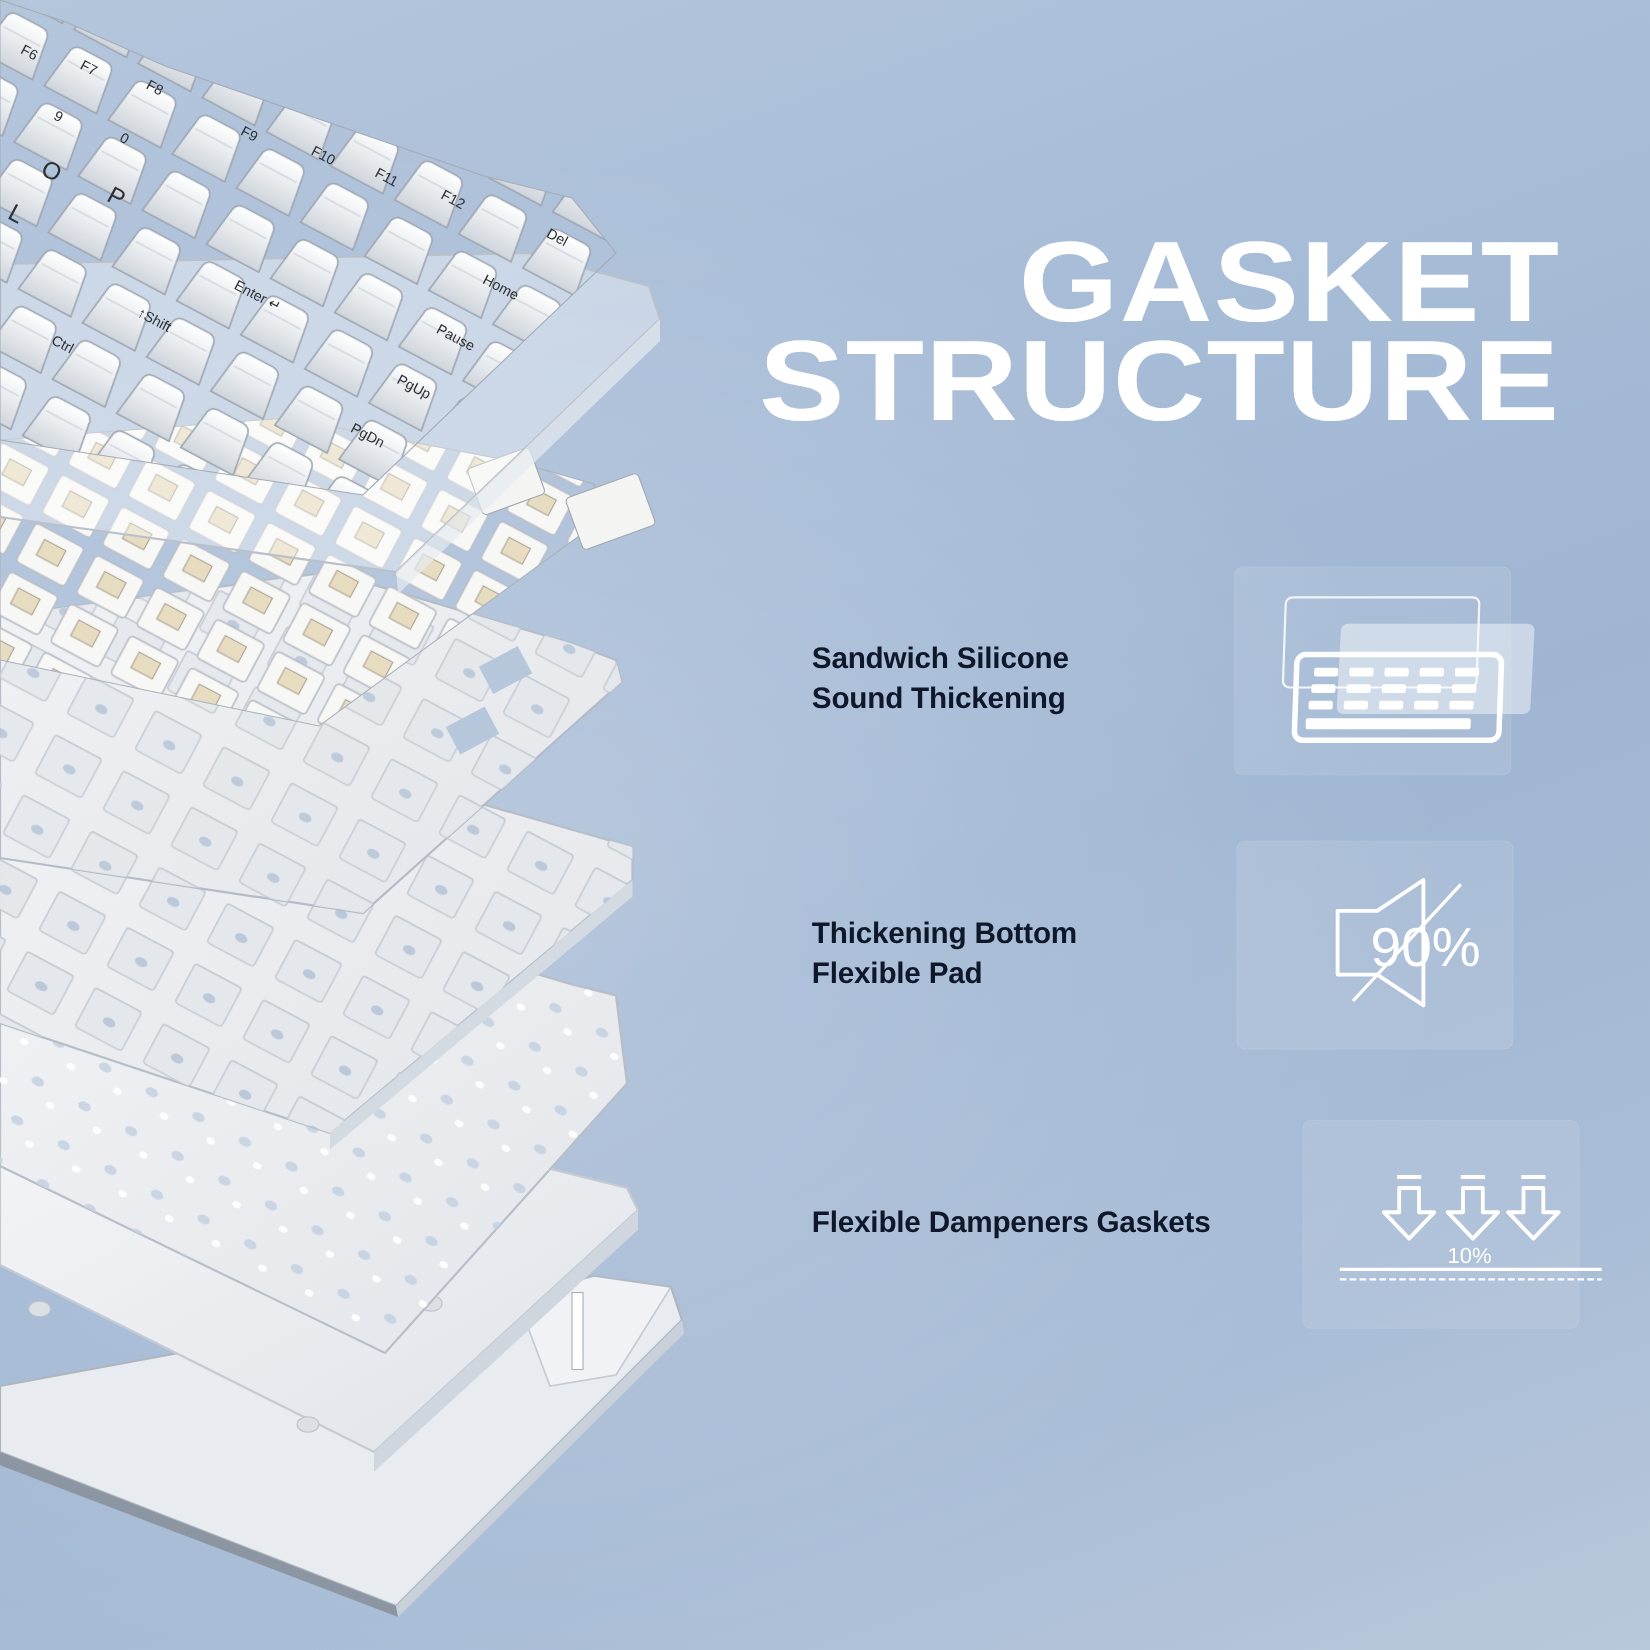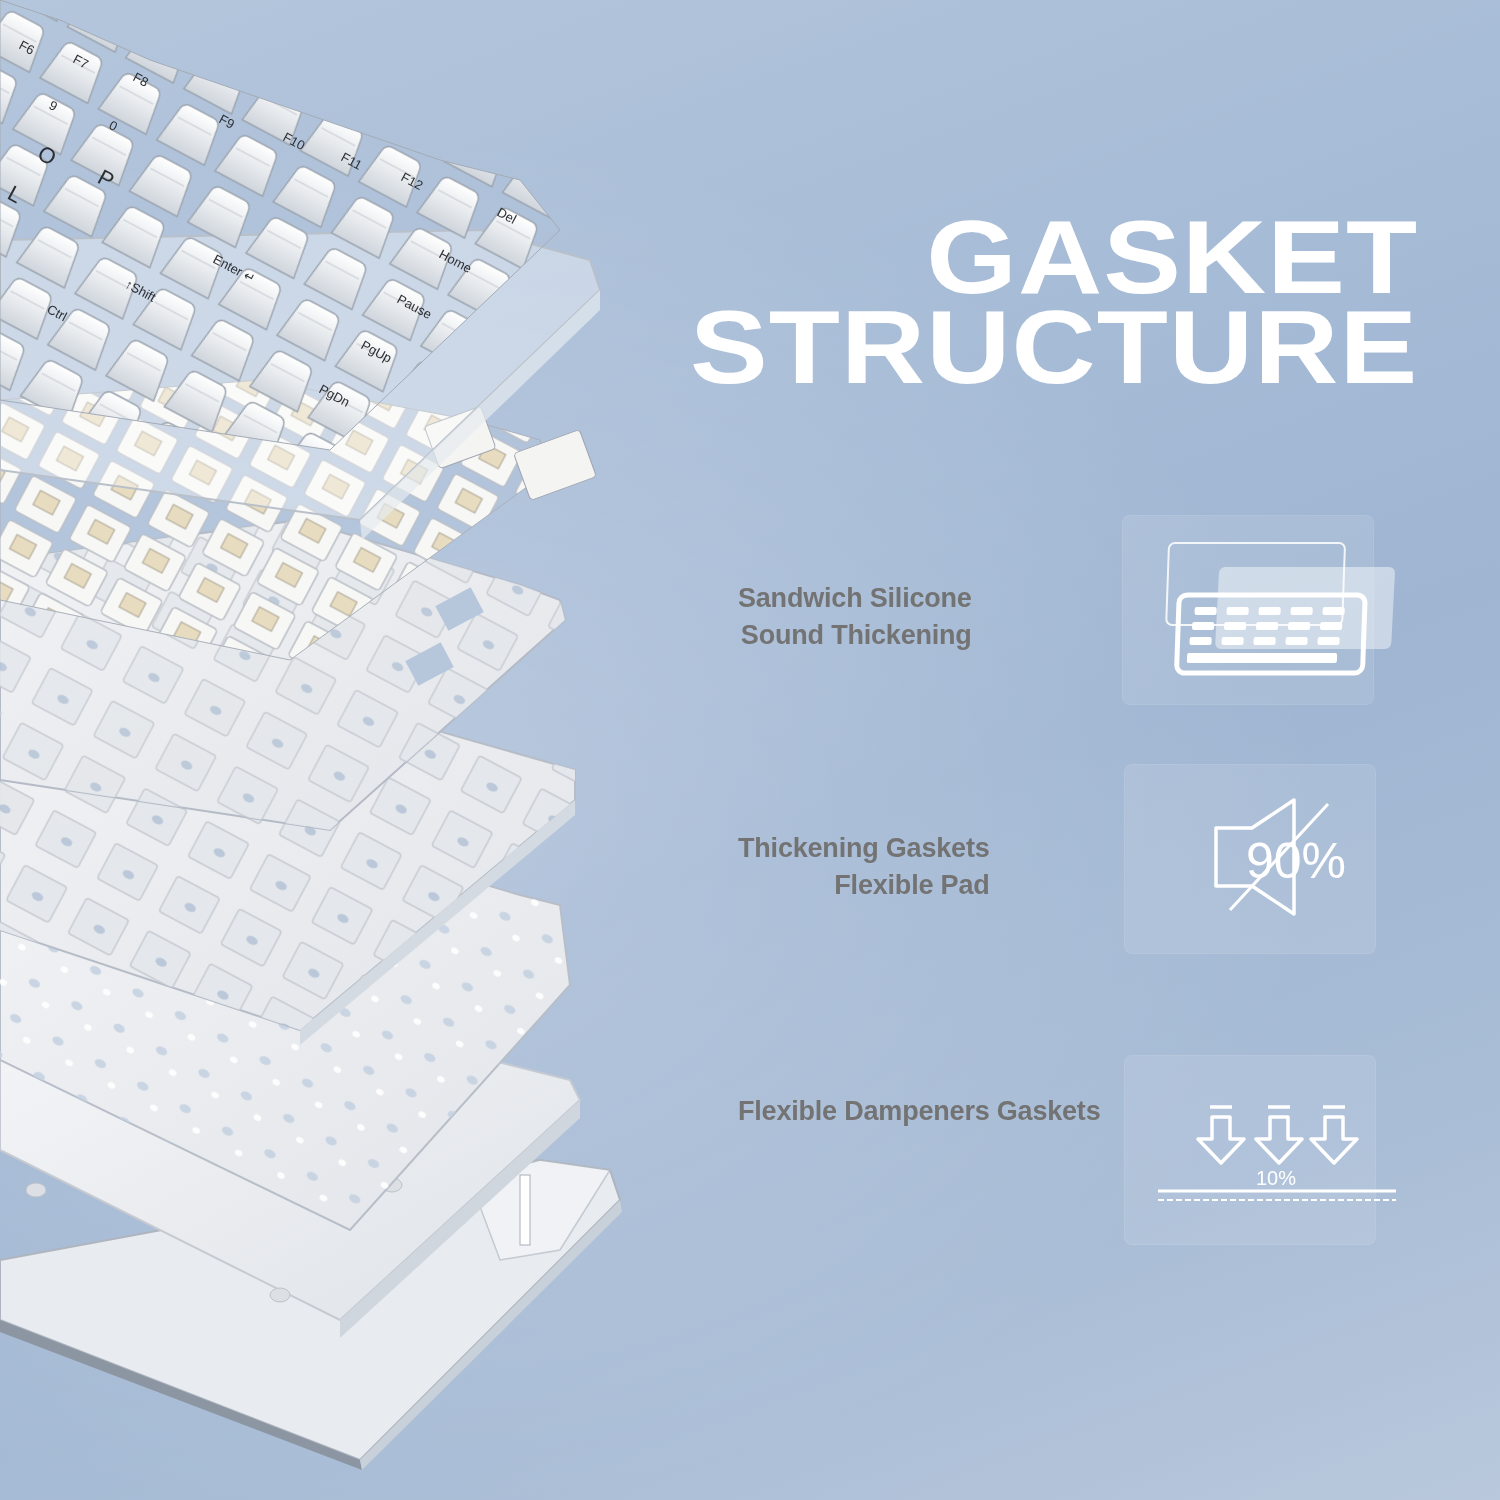--- a/index.html
+++ b/index.html
@@ -20,22 +20,22 @@
   
   .title {
     position: absolute; right: 82px; top: 212px; text-align: right;
     color: #ffffff; font-weight: 700; font-size: 104px; line-height: 90px;
     letter-spacing: 1px; transform: scaleX(1.12); transform-origin: right center;
   }
   .title div { display: block; }
 
   
   .feature-label {
-    position: absolute; left: 738px; color: #737373; font-weight: 700;
-    font-size: 27px; line-height: 37px; letter-spacing: -0.2px; text-align: right;
+    position: absolute; left: 738px; color: #0f172a; font-weight: 700;
+    font-size: 27px; line-height: 37px; letter-spacing: -0.2px;
   }
   .feature-card {
     position: absolute; width: 252px; height: 190px; border-radius: 8px;
     background: rgba(255,255,255,0.10);
     box-shadow: inset 0 0 0 1px rgba(255,255,255,0.08);
   }
   .feature-card svg { position: absolute; left: 0; top: 0; }
 </style>
 </head>
 <body>
@@ -180,35 +180,35 @@
           <rect x="136" y="122" width="22" height="8" rx="2"></rect>
           <rect x="168" y="122" width="22" height="8" rx="2"></rect>
           <rect x="200" y="122" width="22" height="8" rx="2"></rect>
         <rect x="70" y="138" width="150" height="10" rx="2"></rect>
       </g>
     </g>
   </svg>
 </div>
 
 <div class="feature-label" style="top:830px;">
-  <div>Thickening Gaskets</div>
+  <div>Thickening Bottom</div>
   <div>Flexible Pad</div>
 </div>
 <div class="feature-card" style="left:1124px; top:764px;">
   <svg width="306" height="190" viewBox="0 0 306 190">
     <path d="M92 64 L128 64 L170 36 L170 150 L128 122 L92 122 Z" fill="none" stroke="#ffffff" stroke-width="3.5" stroke-linejoin="round"></path>
     <line x1="204" y1="40" x2="106" y2="146" stroke="#ffffff" stroke-width="3"></line>
     <text x="122" y="114" font-family="'Liberation Sans', sans-serif" font-size="50" fill="#ffffff">90%</text>
   </svg>
 </div>
 
 <div class="feature-label" style="top:1093px;">
   <div>Flexible Dampeners Gaskets</div>
 </div>
-<div class="feature-card" style="left:1124px; top:1018px;margin-top:37px;">
+<div class="feature-card" style="left:1184px; top:1018px;">
   <svg width="306" height="190" viewBox="0 0 306 190">
     <g fill="none" stroke="#ffffff" stroke-width="3.5" stroke-linejoin="round">
       <line x1="86" y1="52" x2="108" y2="52"></line>
       <path d="M88 62 L106 62 L106 84 L120 84 L97 108 L74 84 L88 84 Z"></path>
       <line x1="144" y1="52" x2="166" y2="52"></line>
       <path d="M146 62 L164 62 L164 84 L178 84 L155 108 L132 84 L146 84 Z"></path>
       <line x1="199" y1="52" x2="221" y2="52"></line>
       <path d="M201 62 L219 62 L219 84 L233 84 L210 108 L187 84 L201 84 Z"></path>
     </g>
     <text x="132" y="130" font-family="'Liberation Sans', sans-serif" font-size="20" fill="#ffffff">10%</text>

